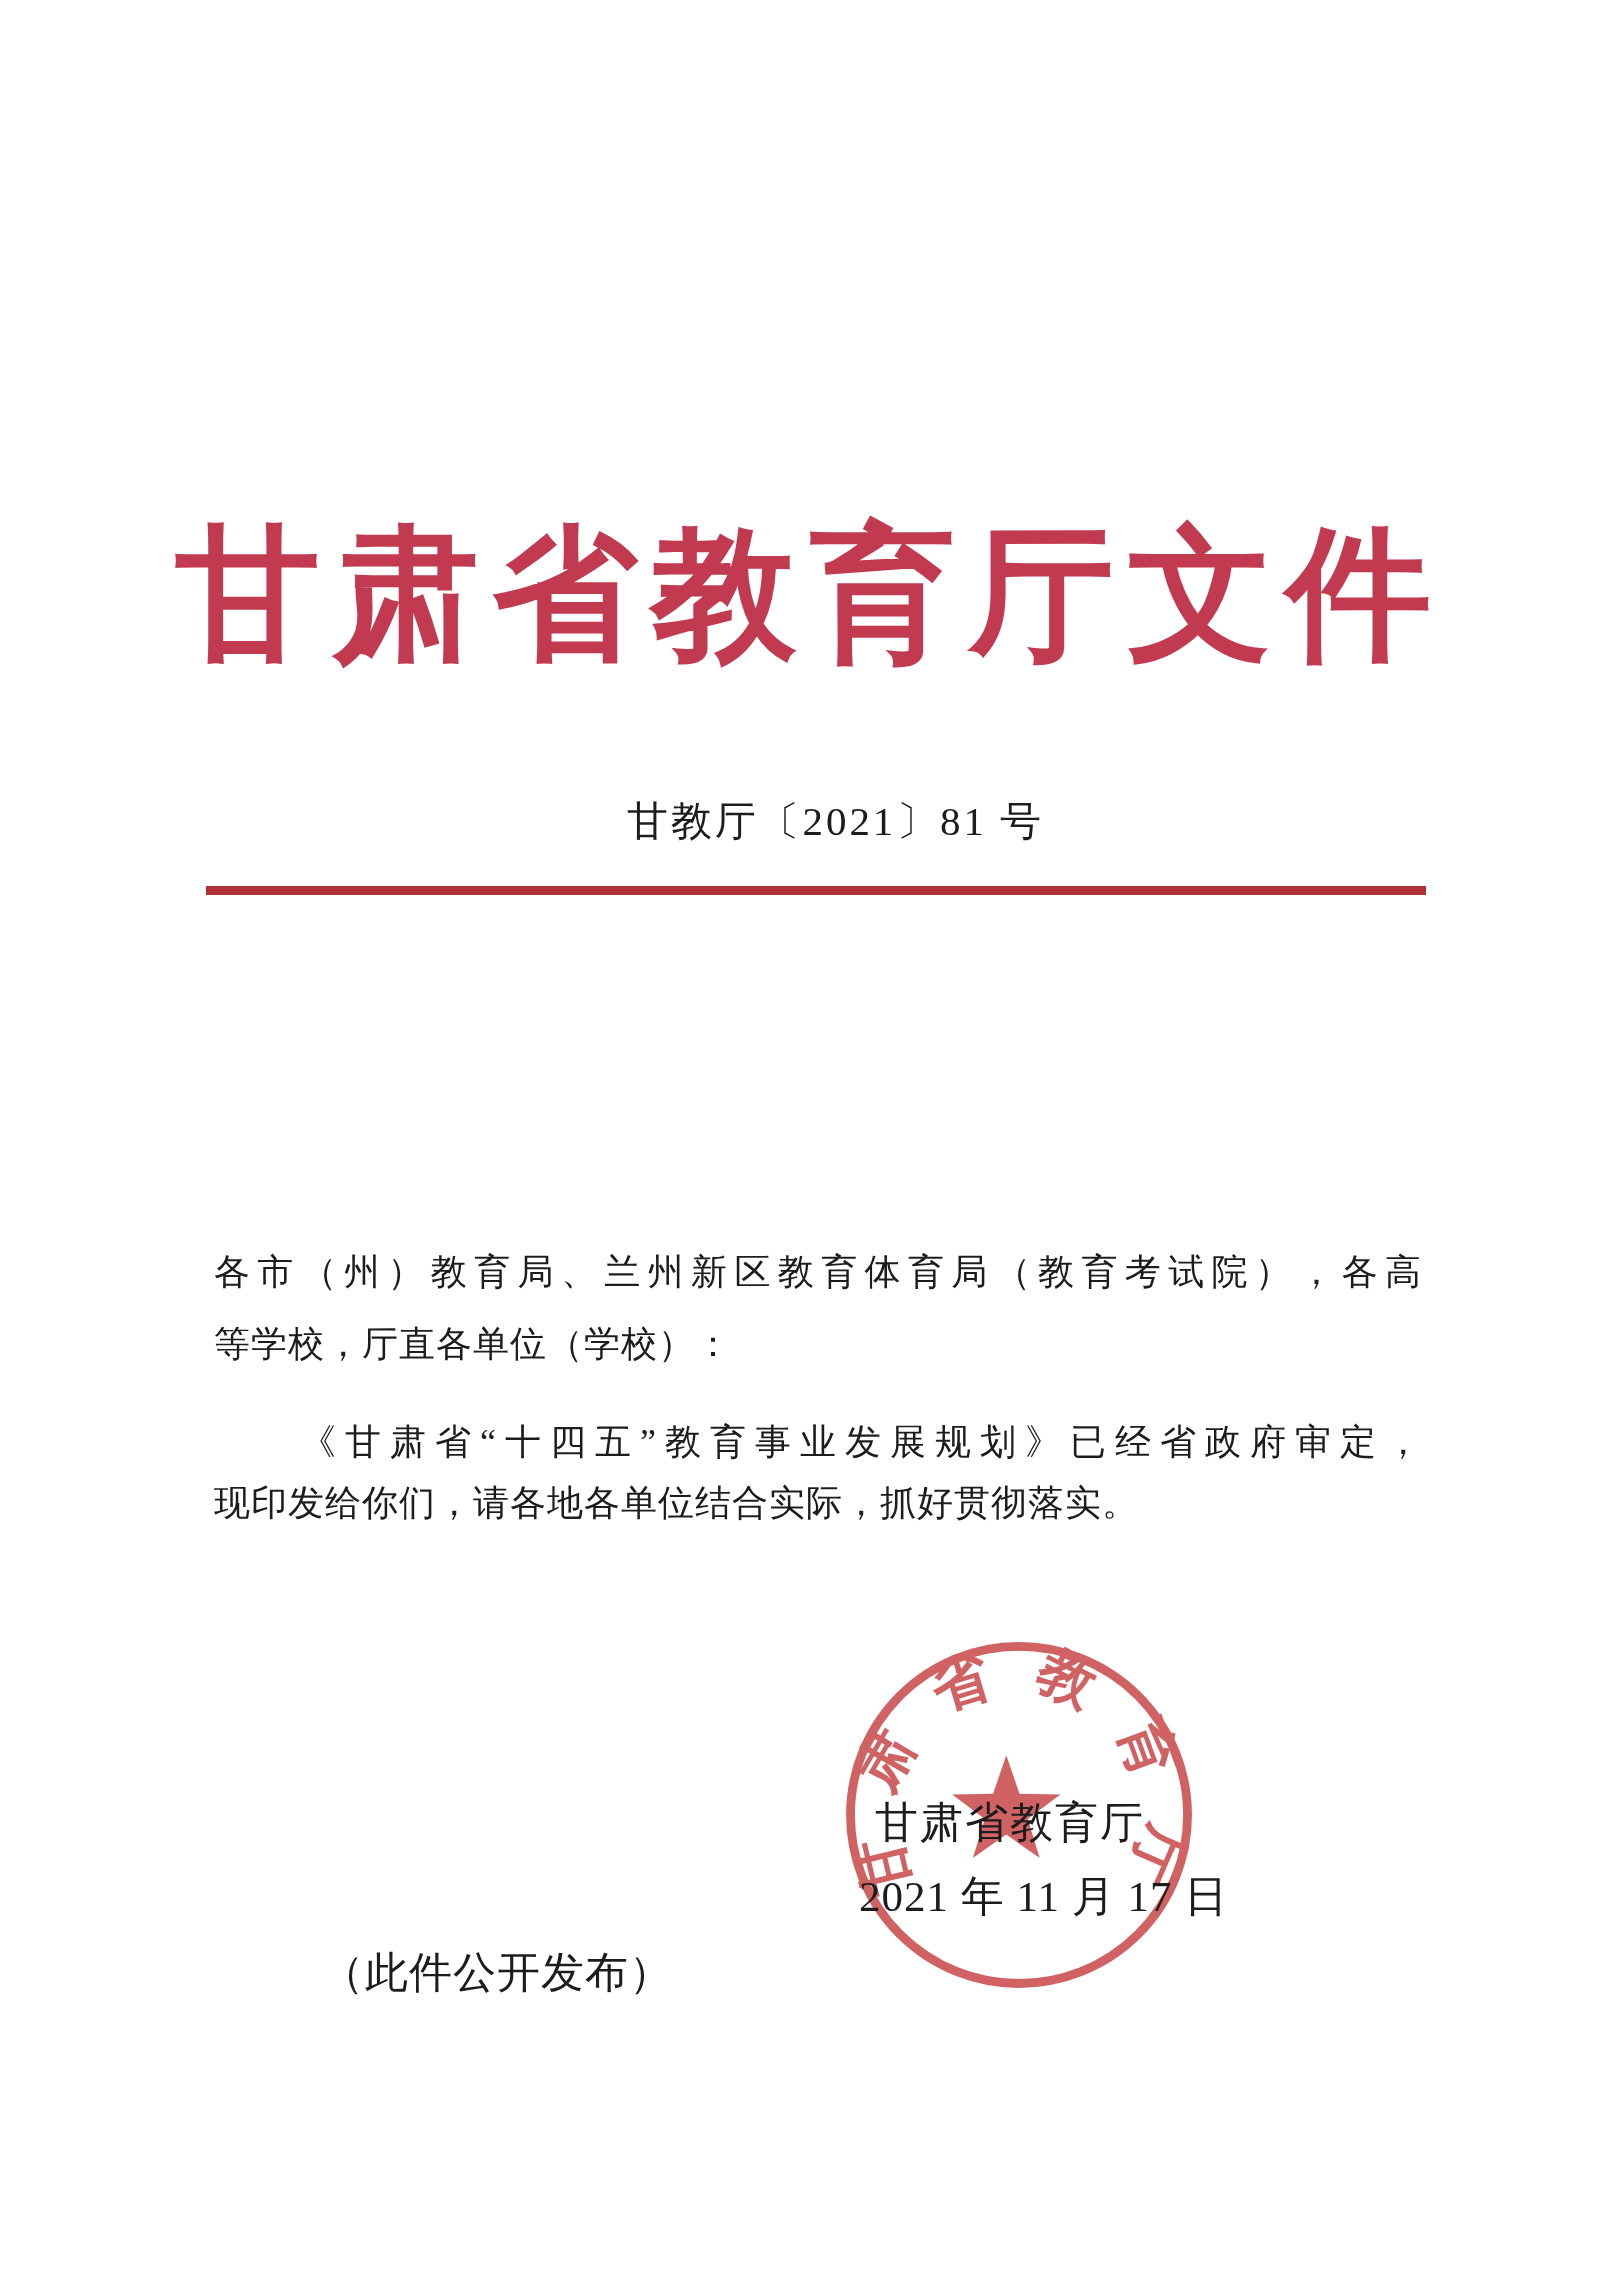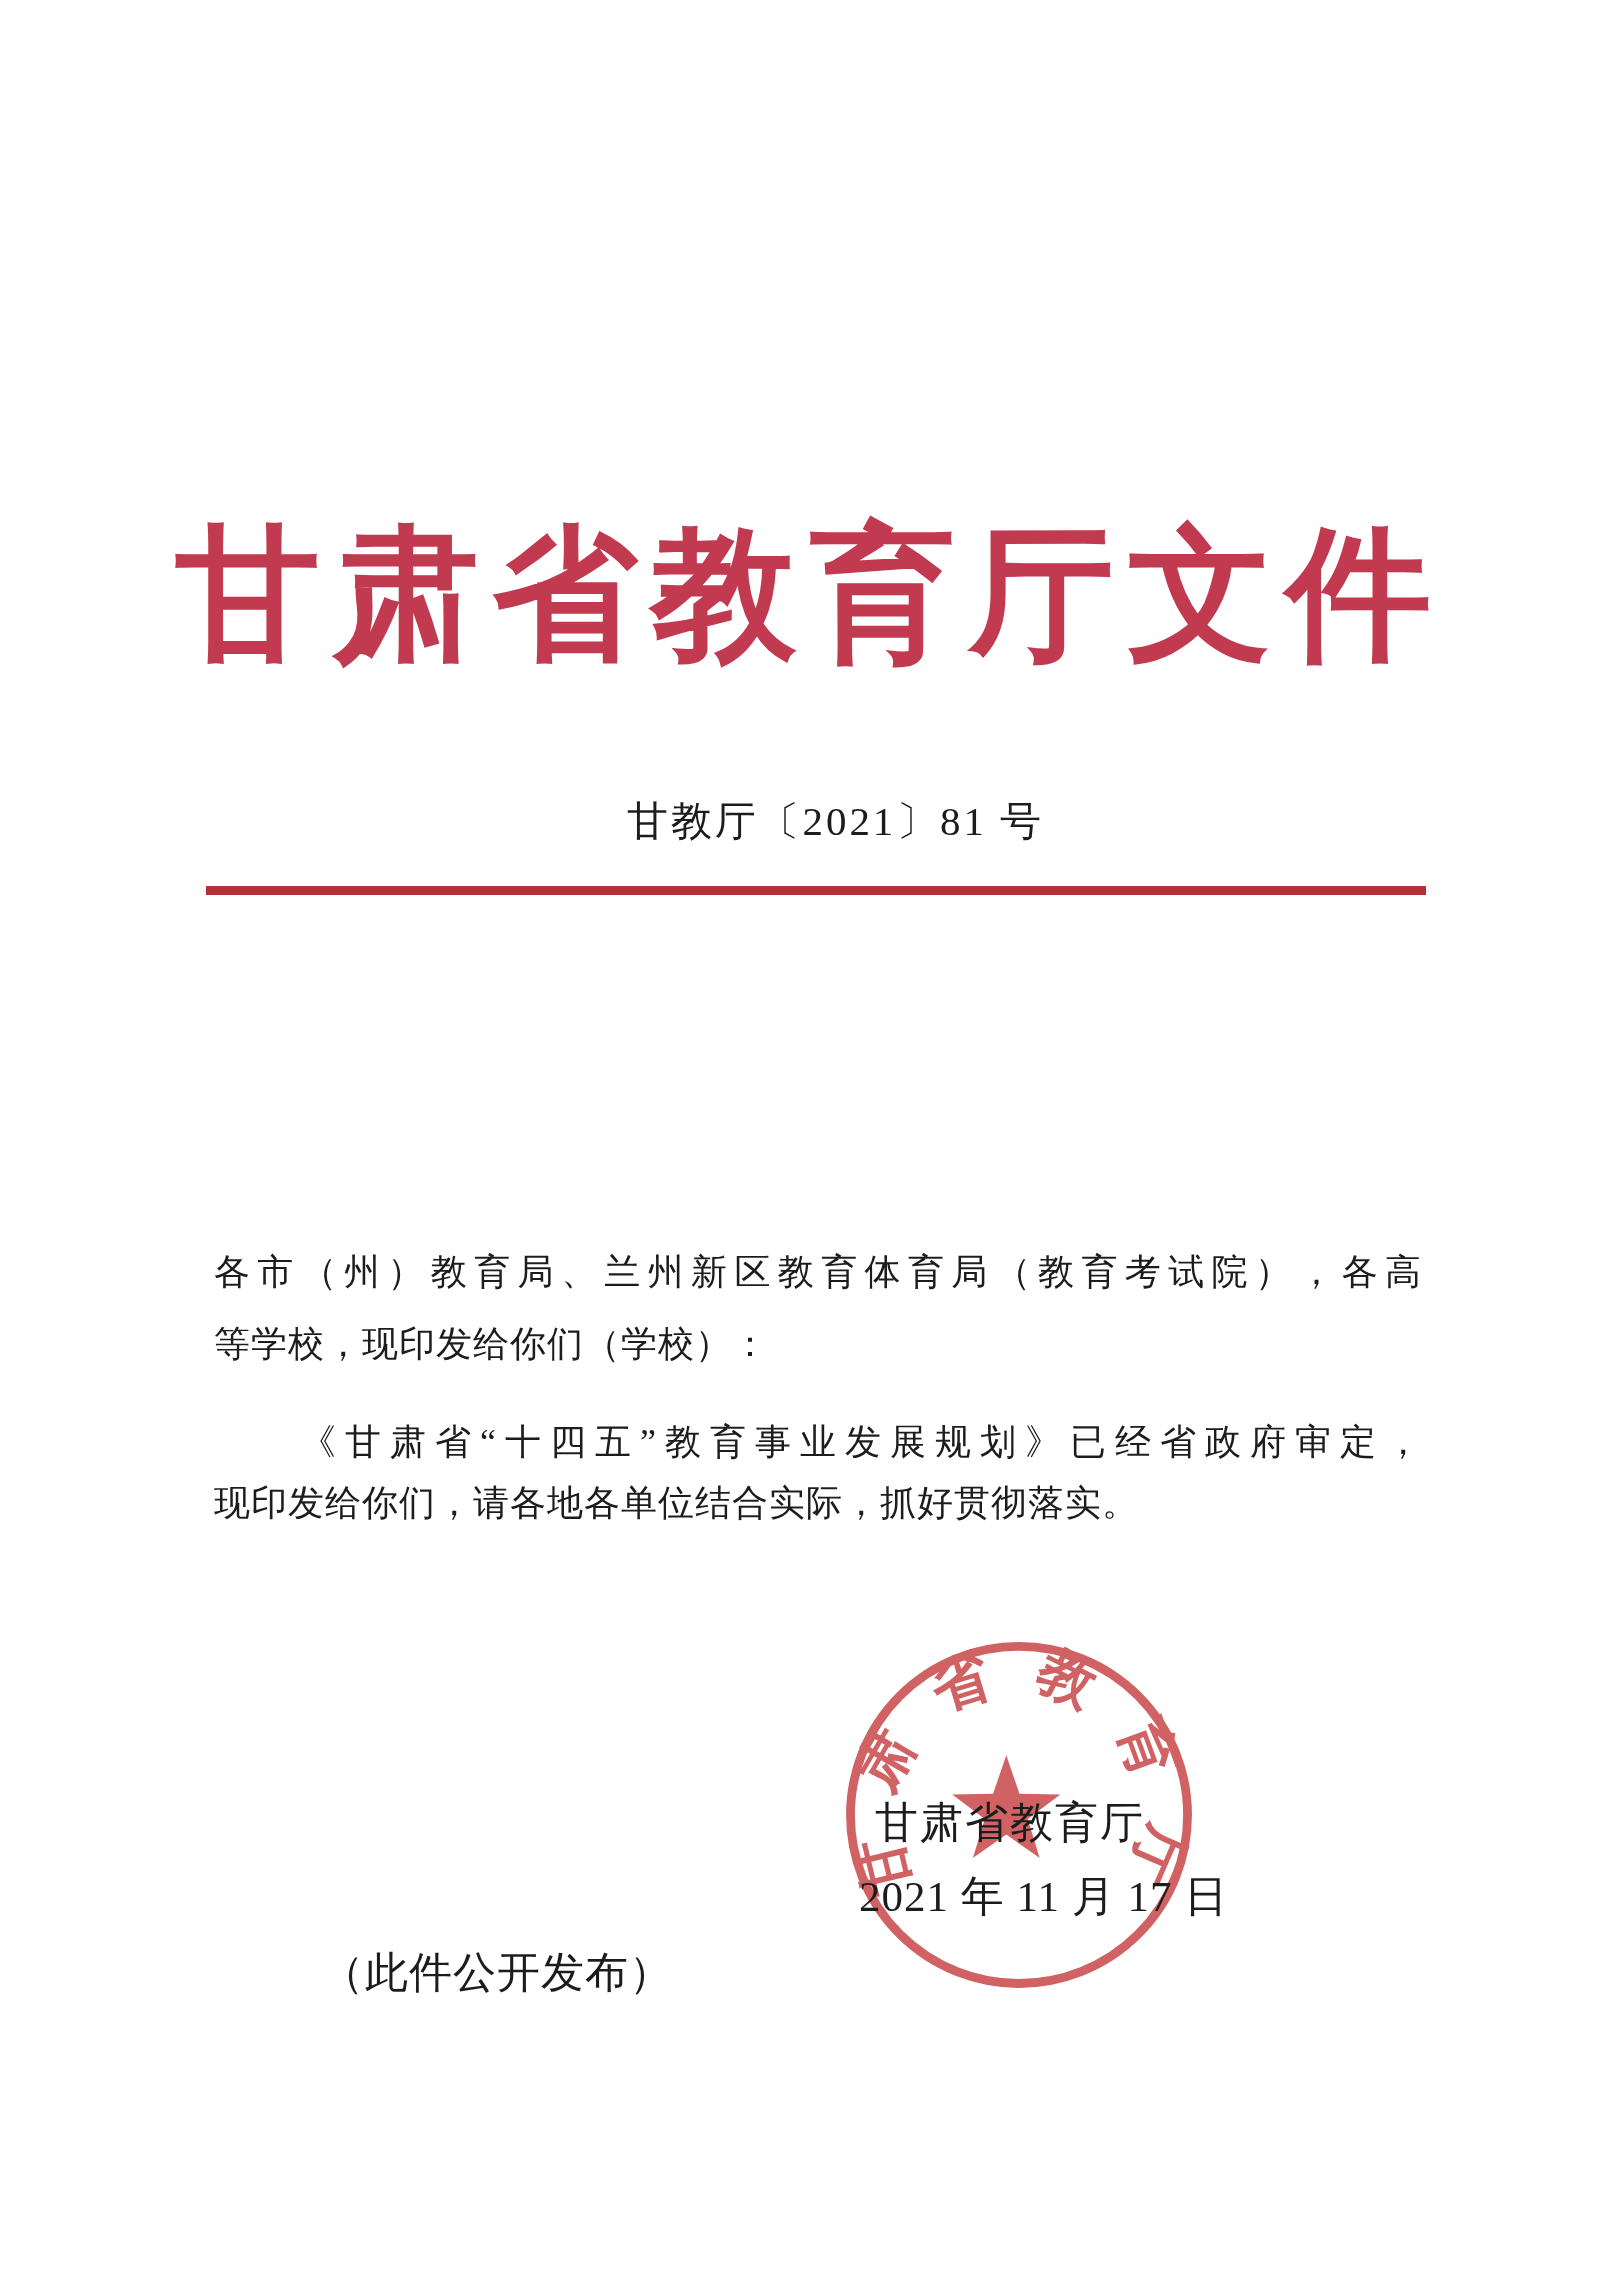--- a/index.html
+++ b/index.html
@@ -140,21 +140,21 @@
 
   <div class="doc-number">甘教厅〔2021〕81 号</div>
 
   <div class="red-rule"></div>
 
   <div class="subject">
   </div>
 
   <div class="body-line bl-1 just">各市（州）教育局、兰州新区教育体育局（教育考试院），各高</div>
 
-  <div class="body-line bl-2">等学校，现印发给你们（学校）：</div>
+  <div class="body-line bl-2">等学校，厅直各单位（学校）：</div>
 
   <div class="body-line bl-3 just indent">《甘肃省“十四五”教育事业发展规划》已经省政府审定，</div>
 
   <div class="body-line bl-4">现印发给你们，请各地各单位结合实际，抓好贯彻落实。</div>
 
   <svg class="seal" viewBox="0 0 396 396" xmlns="http://www.w3.org/2000/svg">
     <circle class="seal-ring" cx="197" cy="199" r="172"></circle>
     <polygon class="seal-star" points="184,138 197.5,177.4 239.2,178.1 205.9,203.1 218.1,242.9 184,219 149.9,242.9 162.1,203.1 128.8,178.1 170.5,177.4"></polygon>
     <path id="sealArc" d="M 93 271.8 A 127 127 0 1 1 301 271.8" fill="none"></path>
     <text class="seal-arc-text">

